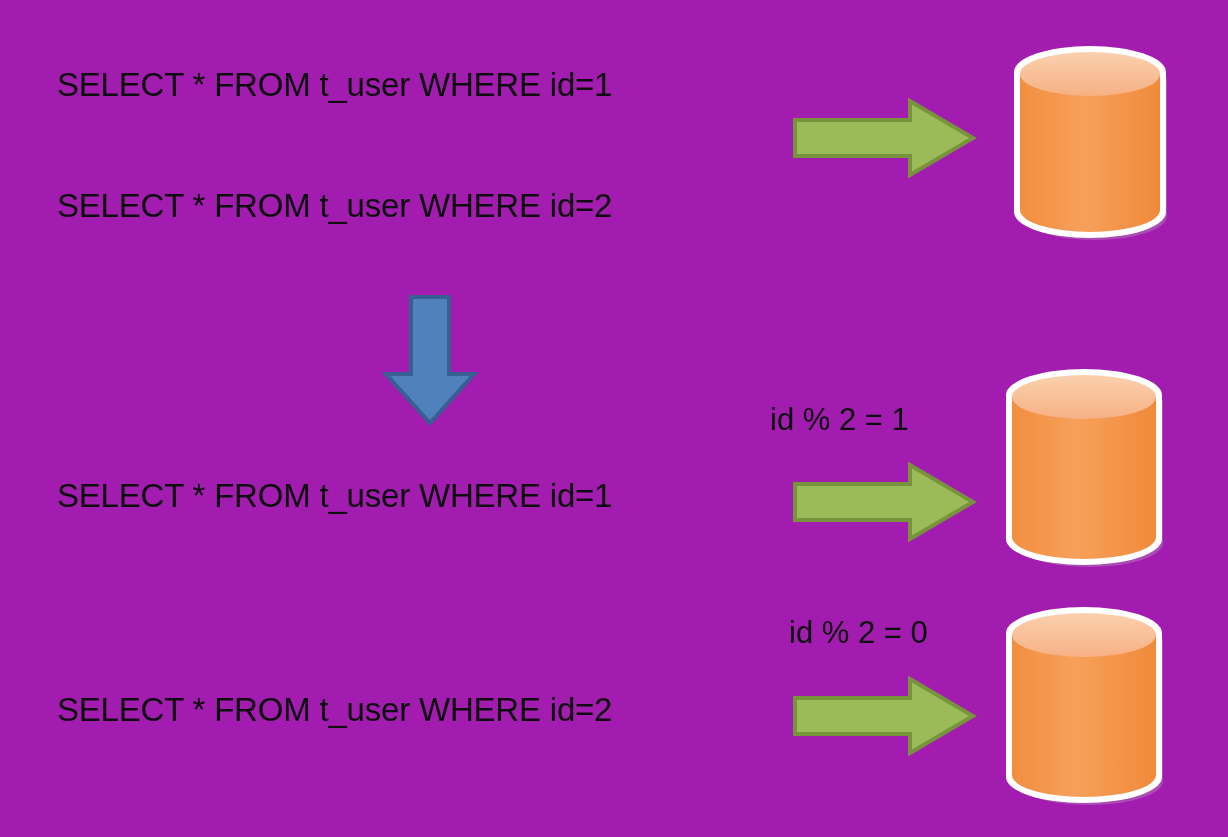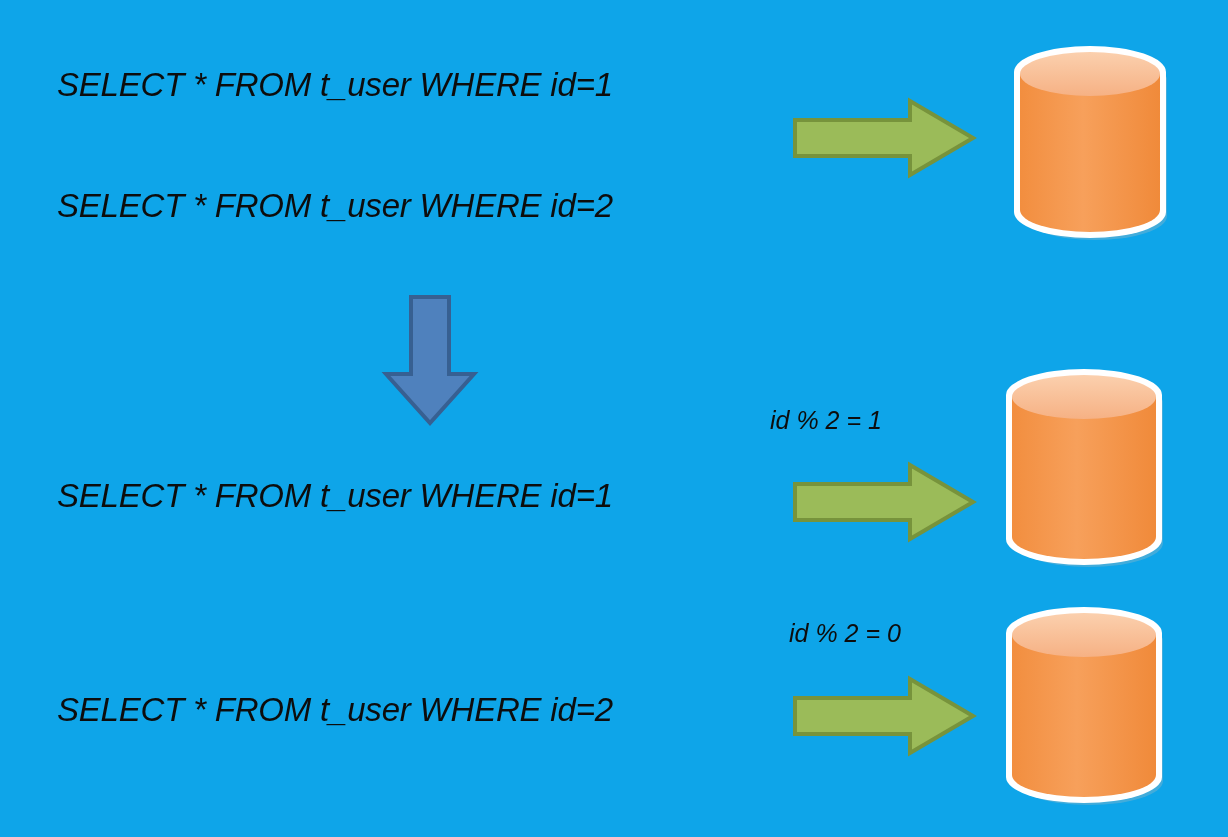--- a/index.html
+++ b/index.html
@@ -8,41 +8,40 @@
     padding: 0;
     background: #ffffff;
   }
   body {
     font-family: "Liberation Sans", sans-serif;
   }
   #canvas {
     position: relative;
     width: 1228px;
     height: 837px;
-    background: #0ea5e9;
+    background: #a21caf;
     overflow: hidden;
-    font-style: italic;
   }
 
   
   .sql-text {
     position: absolute;
     font-family: "Liberation Sans", sans-serif;
     font-size: 33px;
     line-height: 38px;
     color: #0d0d0d;
     white-space: nowrap;
     letter-spacing: -0.2px;
   }
 
   
   .shard-label {
     position: absolute;
     font-family: "Liberation Sans", sans-serif;
-    font-size: 25px;
+    font-size: 31px;
     line-height: 36px;
     color: #0d0d0d;
     white-space: nowrap;
   }
 
   
   .arrow {
     position: absolute;
   }
   .arrow svg {

